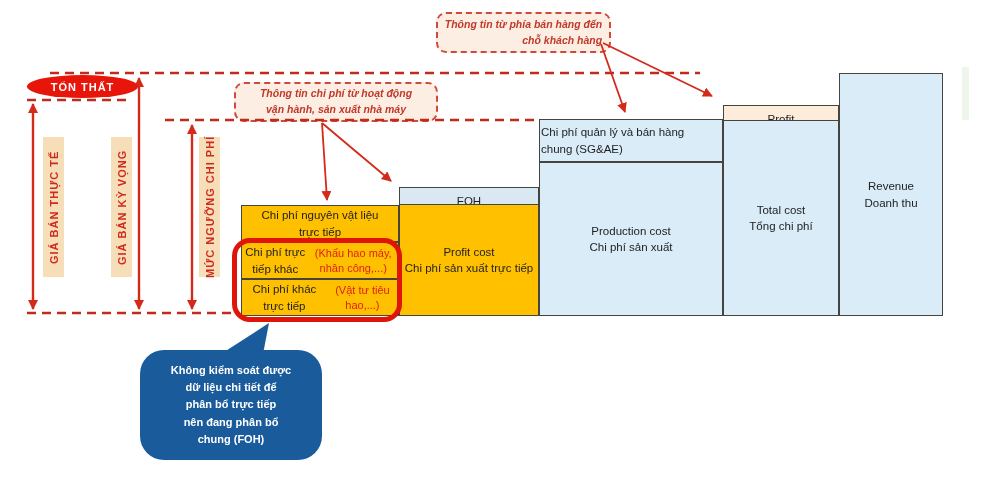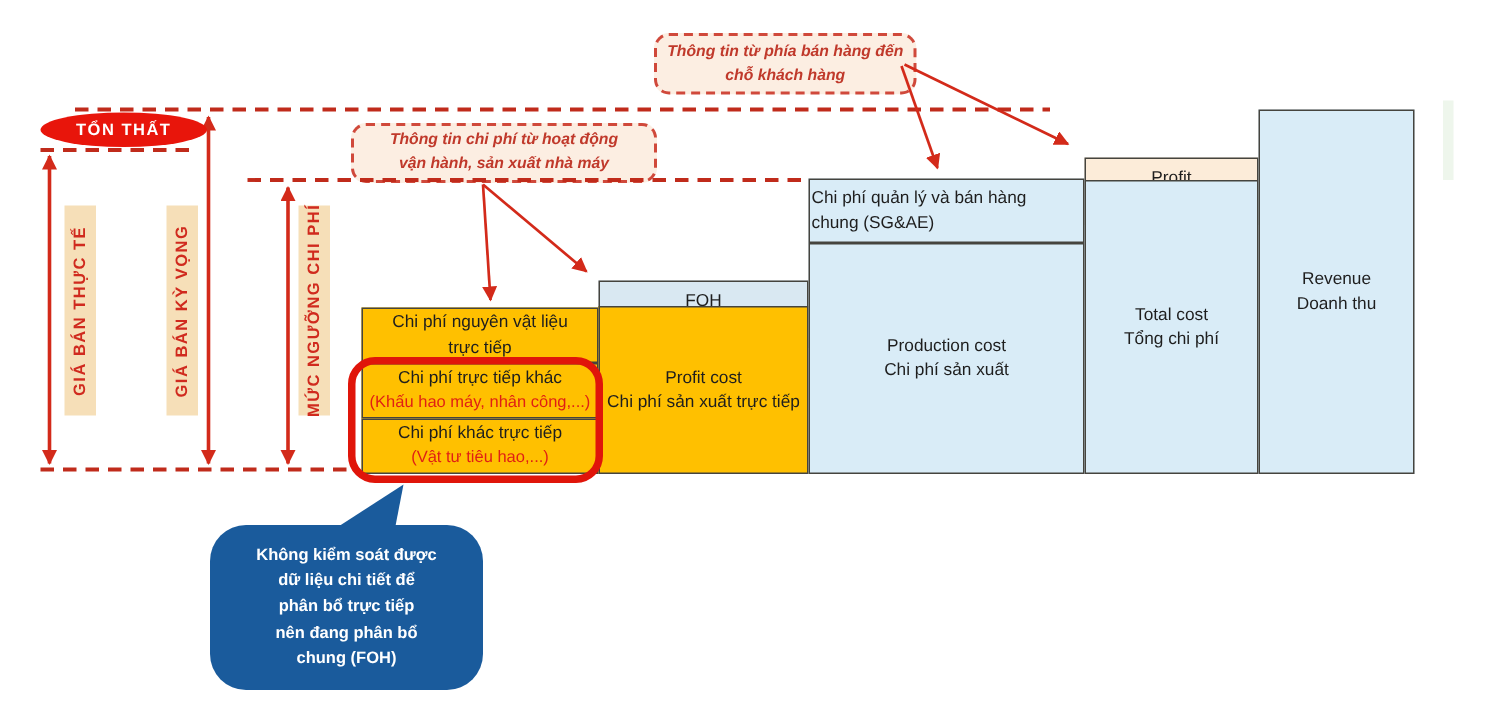--- a/index.html
+++ b/index.html
@@ -10,21 +10,21 @@
   .overlay{position:absolute;left:0;top:0;width:1000px;height:479px;z-index:3;pointer-events:none;}
   .box{
     position:absolute;box-sizing:border-box;border:1.5px solid #45443e;
     display:flex;align-items:center;justify-content:center;text-align:center;
     font-size:11.5px;line-height:1.4;white-space:pre-line;z-index:1;
   }
   .yellow{background:#ffc000;}
   .blue{background:#d9ecf7;}
   .blue2{background:#d9e8f2;}
   .peach{background:#fcecd9;}
-  .stacktext{display:flex;flex-direction:column;align-items:center;justify-content:center;}
+  .stacktext{display:flex;align-items:center;justify-content:center;}
   .subred{color:#e01f14;font-size:11px;margin-top:1px;}
   .sgae{justify-content:flex-start;text-align:left;padding-left:1px;}
   .callout{
     position:absolute;box-sizing:border-box;z-index:2;
     background:#fceee2;border:2px dashed #d0493b;border-radius:10px;
     color:#c0392b;font-style:italic;font-weight:600;font-size:10.5px;line-height:1.5;
     display:flex;align-items:center;justify-content:center;text-align:center;white-space:pre-line;
   }
   .vlabel{
     position:absolute;z-index:1;background:#f6dfb8;
@@ -84,21 +84,21 @@
   </svg>
 
   <div class="ellipse">
     <span>TỔN THẤT</span>
   </div>
 
   <div class="vlabel" style="left:43px;top:137px;width:21px;height:140px;">GIÁ BÁN THỰC TẾ</div>
   <div class="vlabel" style="left:111px;top:137px;width:21px;height:140px;">GIÁ BÁN KỲ VỌNG</div>
   <div class="vlabel" style="left:199px;top:137px;width:21px;height:140px;">MỨC NGƯỠNG CHI PHÍ</div>
 
-  <div class="callout" style="left:436px;top:22px;width:175px;height:41px;">Thông tin từ phía bán hàng đến
+  <div class="callout" style="left:436px;top:12px;width:175px;height:41px;text-align:right;">Thông tin từ phía bán hàng đến
 chỗ khách hàng</div>
   <div class="callout" style="left:234px;top:82px;width:204px;height:40px;">Thông tin chi phí từ hoạt động
 vận hành, sản xuất nhà máy</div>
 
   <div class="box yellow" style="left:241px;top:205px;width:158px;height:37px;">Chi phí nguyên vật liệu
 trực tiếp</div>
   <div class="box yellow stacktext" style="left:241px;top:242px;width:158px;height:37px;">
     <span>Chi phí trực tiếp khác</span>
     <span class="subred">(Khấu hao máy, nhân công,...)</span>
   </div>

